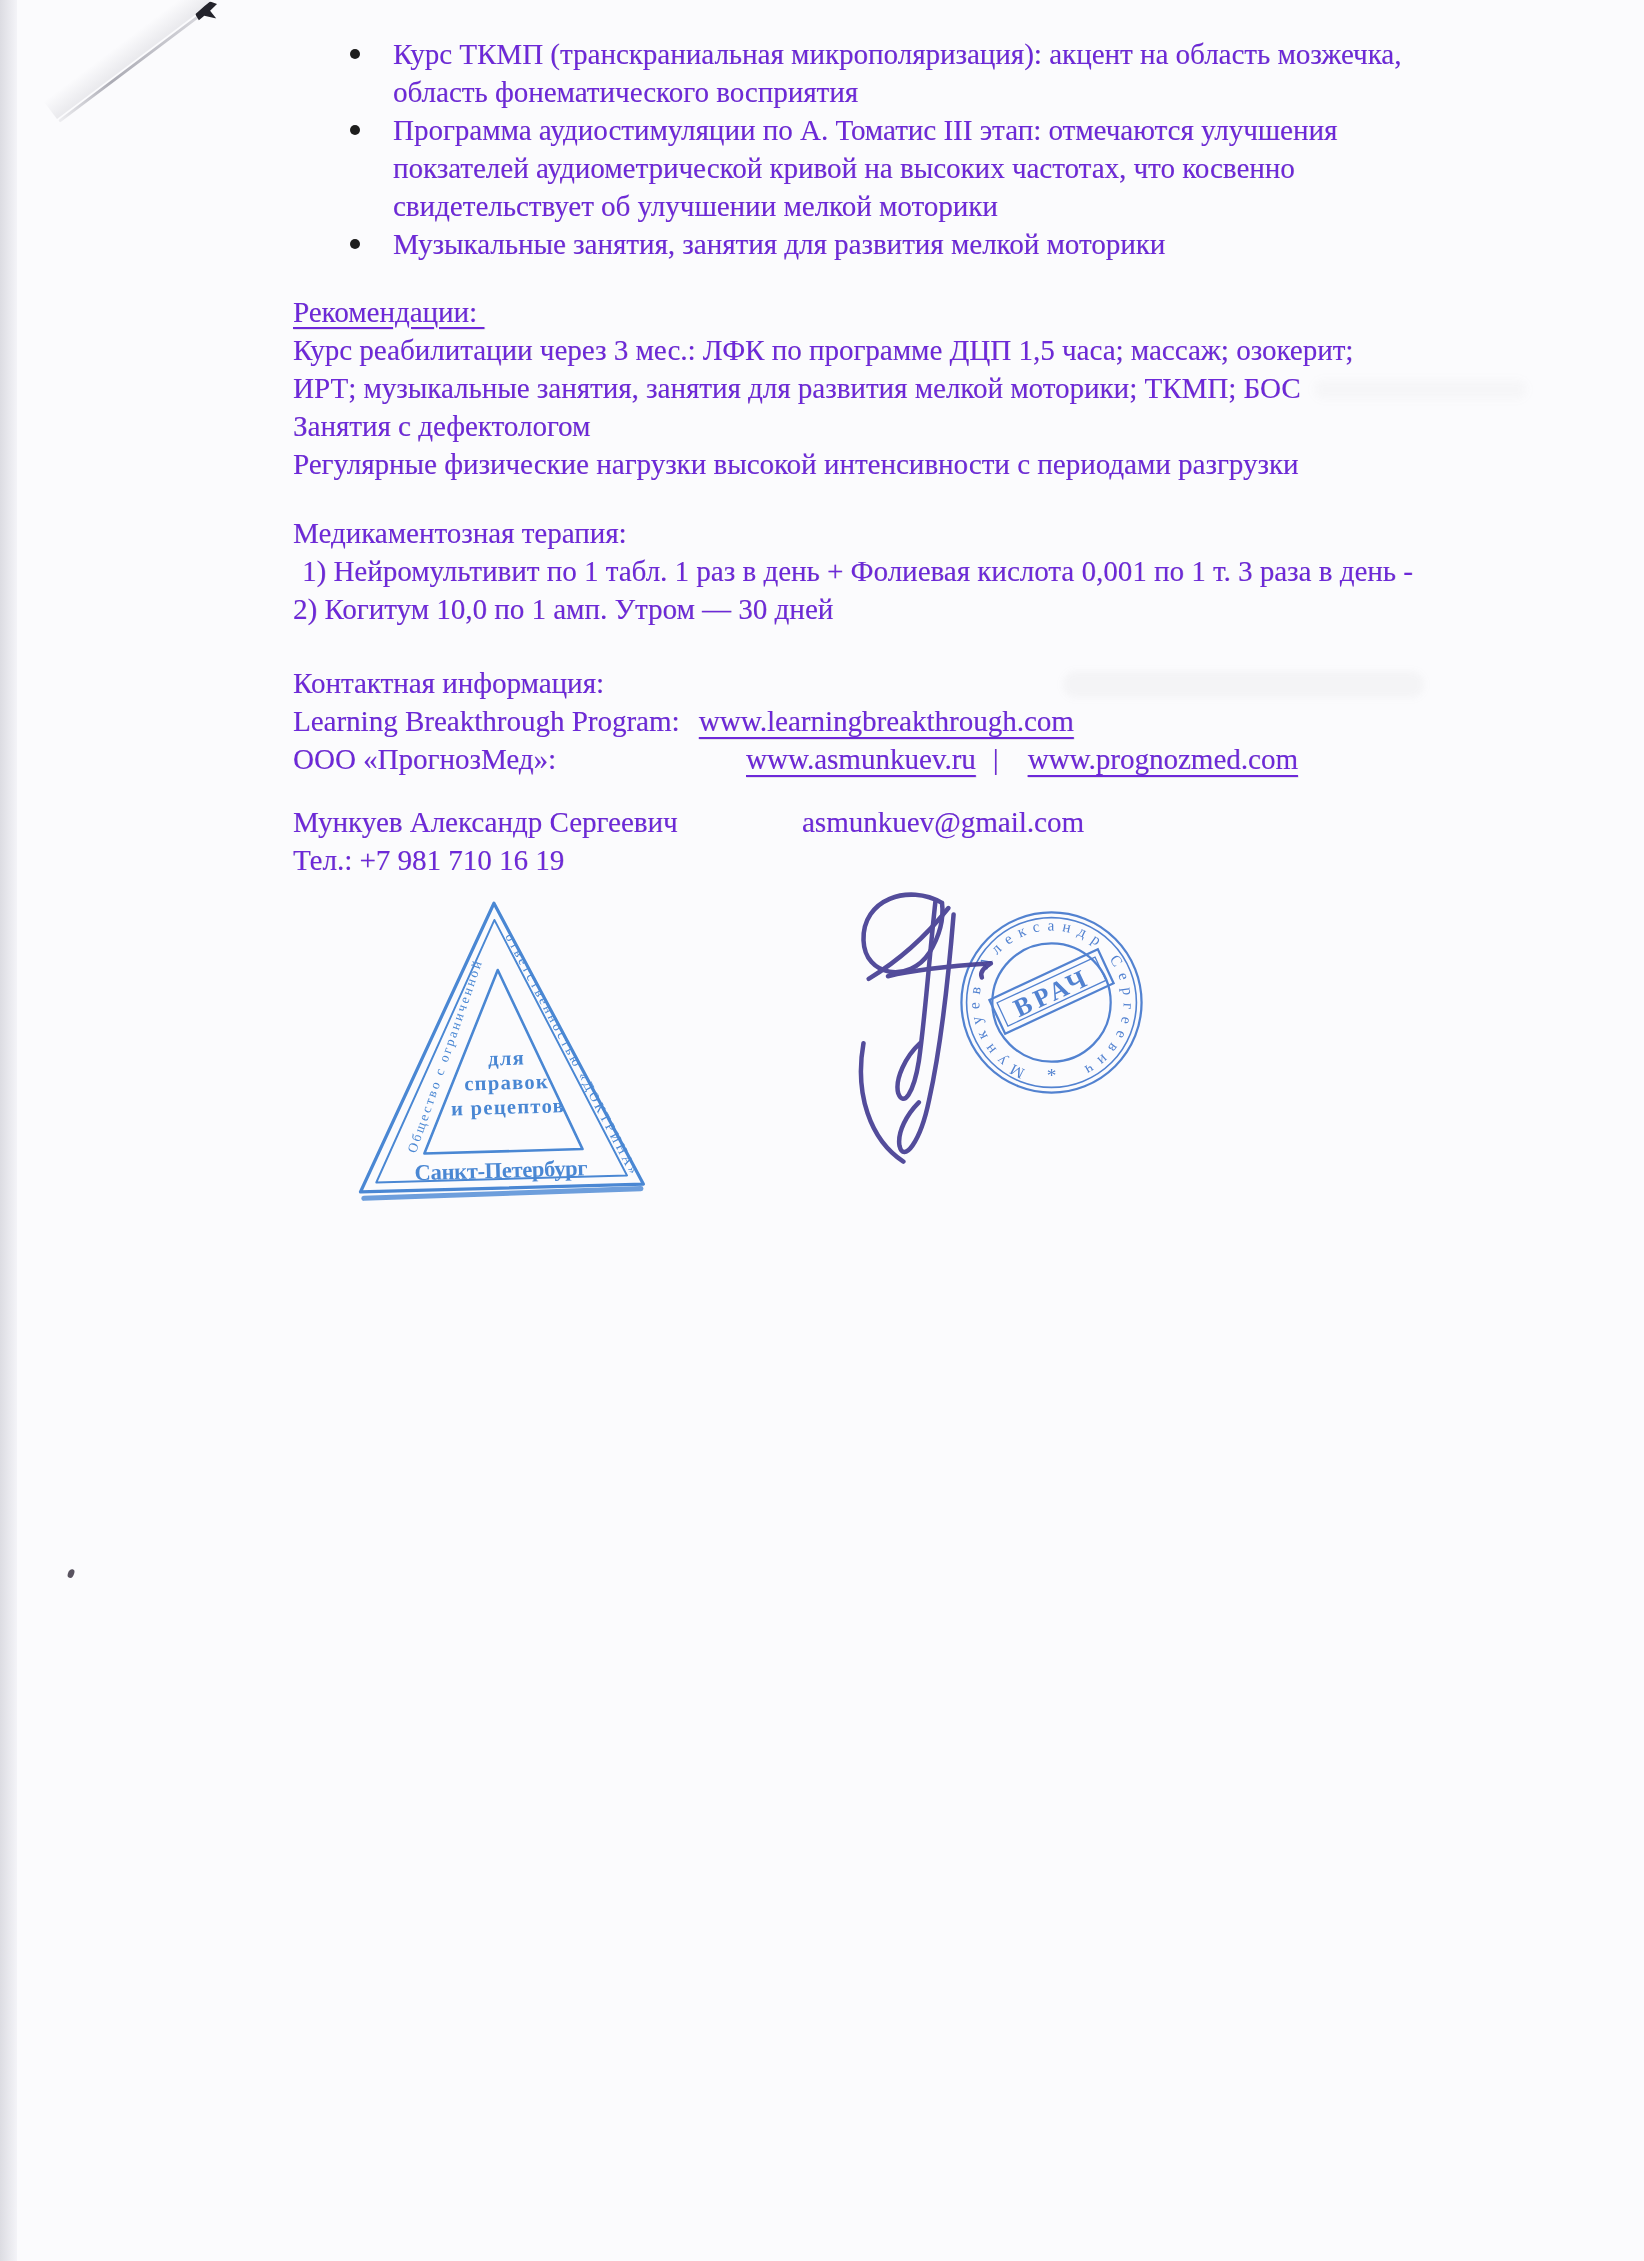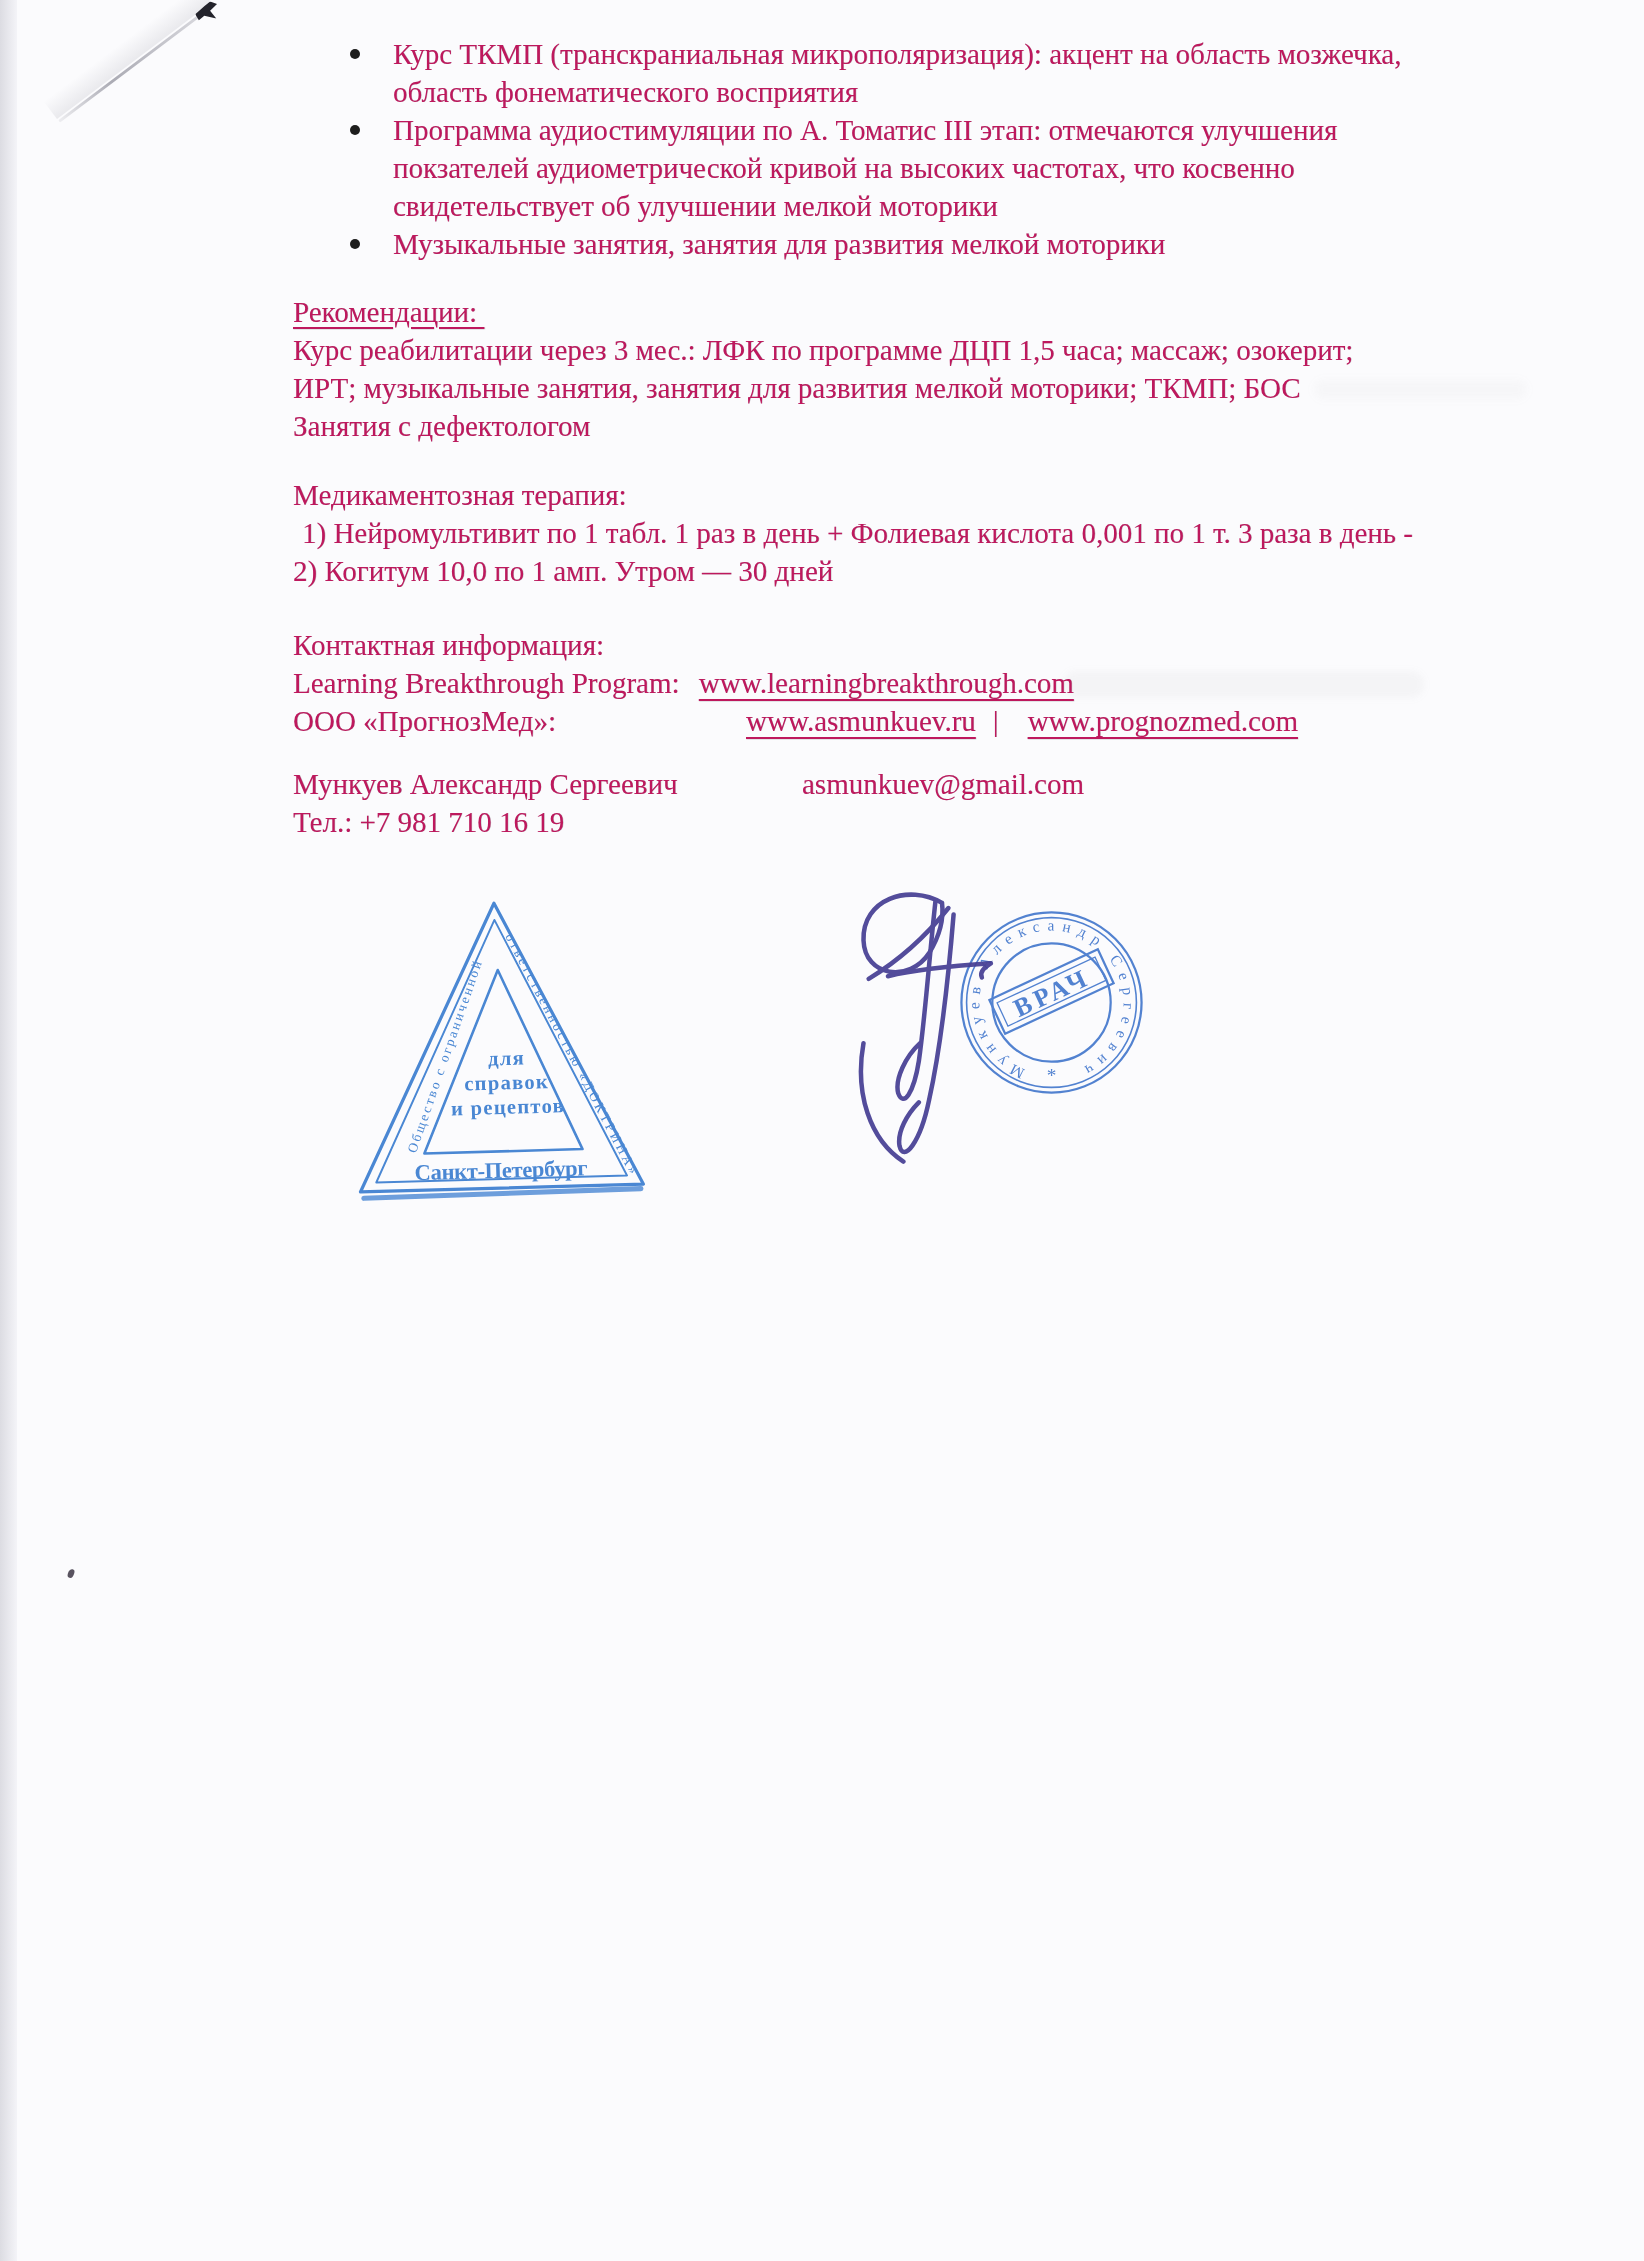--- a/index.html
+++ b/index.html
@@ -19,21 +19,21 @@
                transform:rotate(-8deg);}
   .speck{position:absolute;left:68px;top:1569px;width:5.8px;height:9px;background:#3c3544;
          border-radius:60% 40% 55% 45%;transform:rotate(18deg);opacity:.85;}
   .ghost1{position:absolute;left:1063px;top:671px;width:361px;height:27px;
           background:rgba(120,120,134,.055);filter:blur(3.9px);border-radius:13px;}
   .ghost2{position:absolute;left:1314px;top:380px;width:213px;height:19.3px;
           background:rgba(120,120,134,.04);filter:blur(4.5px);border-radius:10.3px;}
 
   
   .doc{position:absolute;left:293px;top:0;width:1301px;padding-top:35px;
-       font-size:29px;line-height:38px;color:#be185d;white-space:nowrap;
+       font-size:29px;line-height:38px;color:#6d28d9;white-space:nowrap;
        text-shadow:0.4px 0.4px 0 rgba(55,55,65,.30);}
   .line{position:relative;height:38px;}
   .line.bullet{padding-left:100px;}
   .dot{position:absolute;left:57px;top:14px;width:10.3px;height:10.3px;border-radius:50%;background:#1d1d1d;}
   .b{font-weight:normal;}
   .u{text-decoration:underline;text-underline-offset:4.5px;text-decoration-thickness:1.9px;}
   .url{text-decoration:underline;text-underline-offset:5.8px;text-decoration-thickness:1.9px;margin-left:12px;}
   .ind{padding-left:9px;}
   .colpos{position:absolute;left:441px;top:0;}
   .emailpos{position:absolute;left:509px;top:0;}
@@ -90,20 +90,23 @@
       <span class="u">Рекомендации:&nbsp;</span>
     </div>
     <div class="line">
       <span>Курс реабилитации через 3 мес.: ЛФК по программе ДЦП 1,5 часа; массаж; озокерит;</span>
     </div>
     <div class="line">
       <span>ИРТ; музыкальные занятия, занятия для развития мелкой моторики; ТКМП; БОС</span>
     </div>
     <div class="line">
       <span>Занятия с дефектологом</span>
+    </div>
+    <div class="line">
+      <span>Регулярные физические нагрузки высокой интенсивности с периодами разгрузки</span>
     </div>
 
     <div class="g2"></div>
 
     <div class="line">
       <span class="b">Медикаментозная терапия:</span>
     </div>
     <div class="line ind">
       <span>1) Нейромультивит по 1 табл. 1 раз в день + Фолиевая кислота 0,001 по 1 т. 3 раза в день -</span>
     </div>

